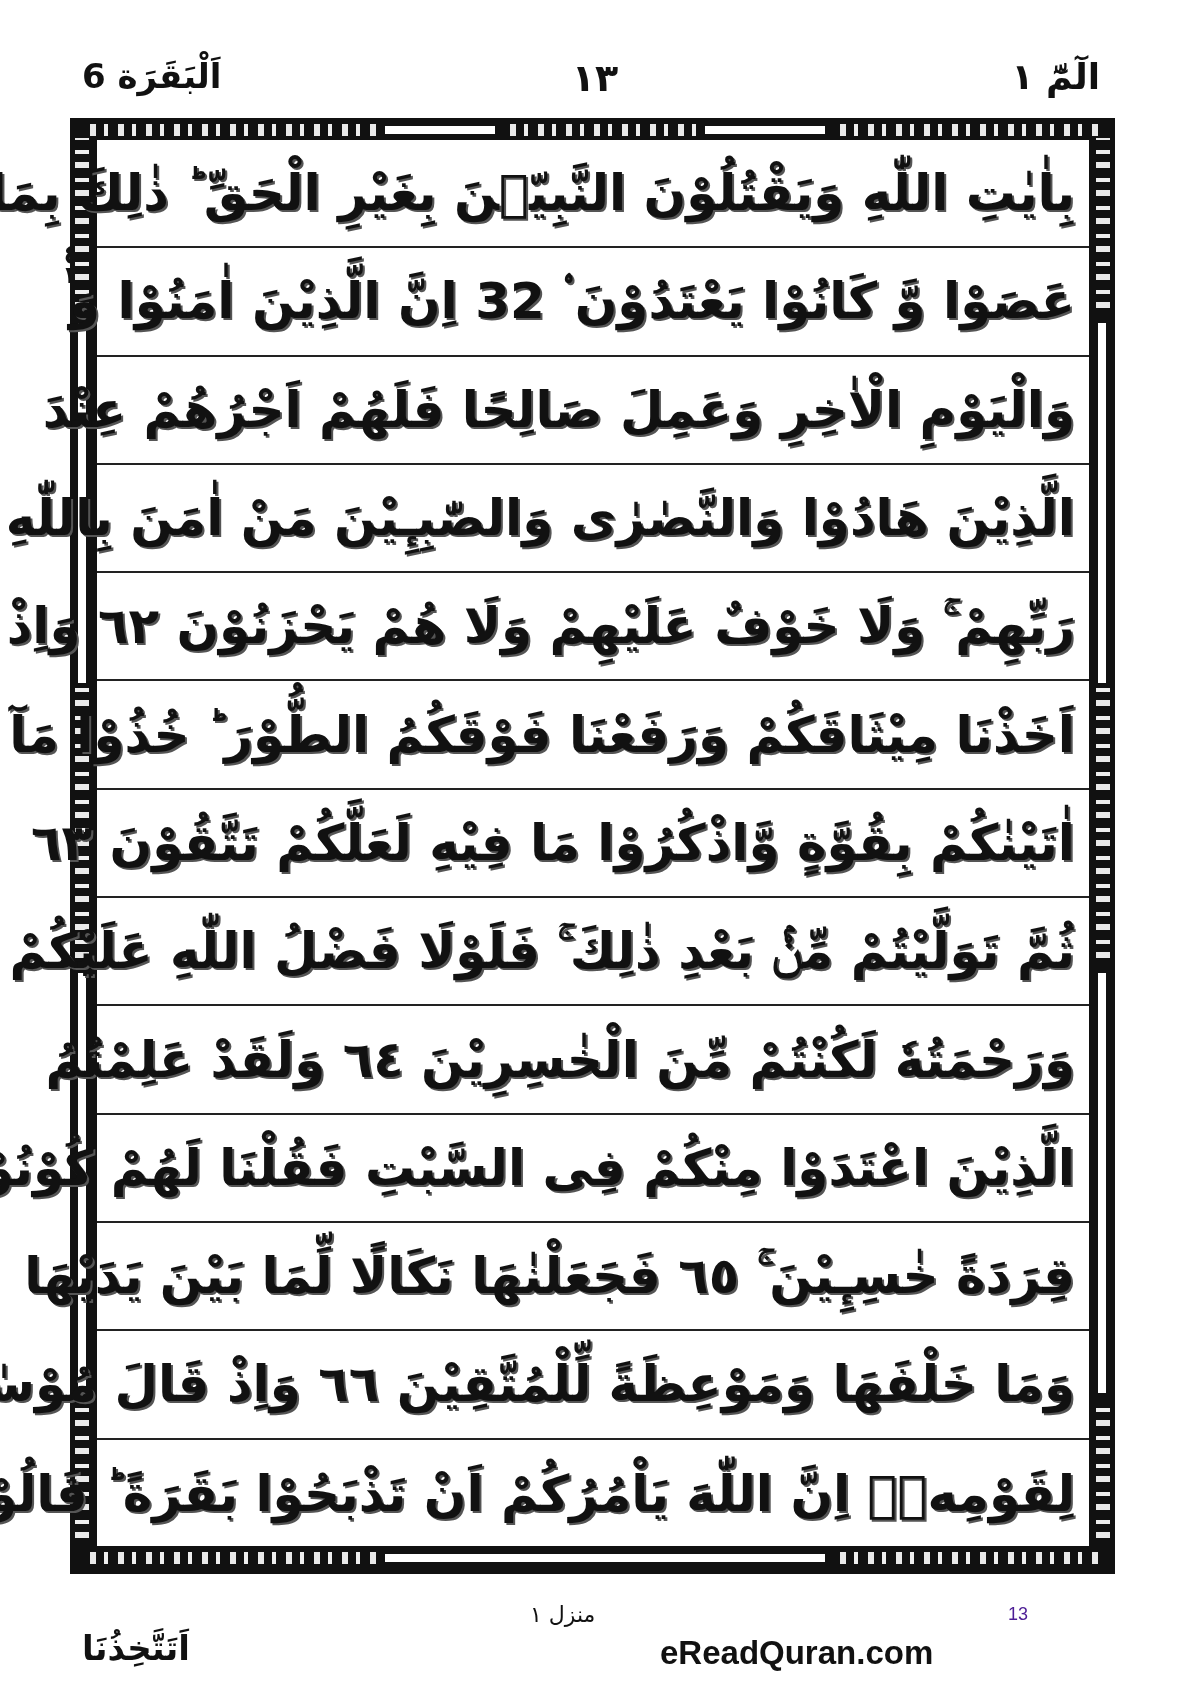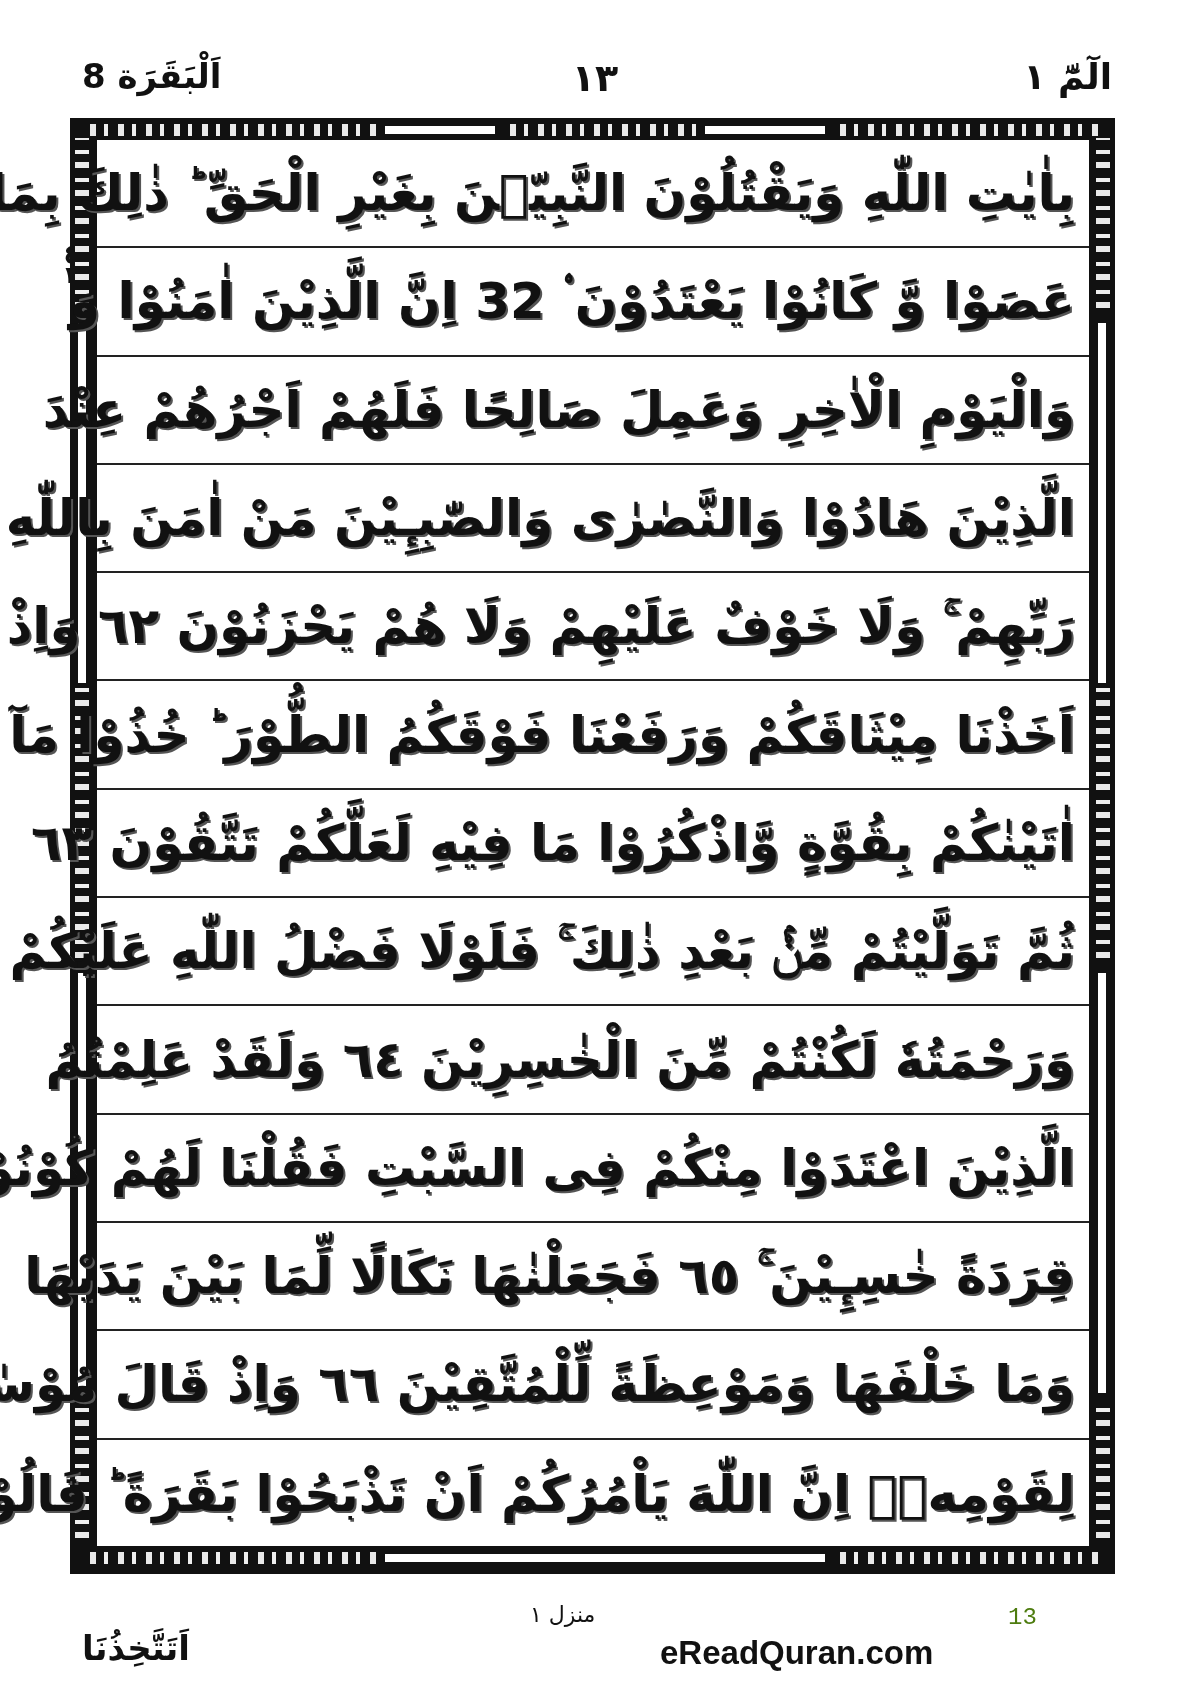--- a/index.html
+++ b/index.html
@@ -1,41 +1,41 @@
 <!DOCTYPE html>
 <html><head>
 <meta charset="utf-8">
 <style>
   html, body { margin:0; padding:0; background:#ffffff; }
   body { width:1190px; height:1684px; position:relative; overflow:hidden; font-family:"DejaVu Sans", sans-serif; color:#111; }
   .hdr { position:absolute; top:56px; font-family:"DejaVu Sans", sans-serif; font-weight:bold; color:#111; direction:rtl; }
-  #hdr-juz { right:78px; font-size:36px; }
+  #hdr-juz { right:90px; font-size:36px; }
   #hdr-page { left:0; right:0; text-align:center; font-size:38px; }
   #hdr-surah { left:82px; font-size:34px; }
   .frame-outer { position:absolute; left:70px; top:118px; width:1045px; height:1456px; background:#111; }
   .orn-strip { position:absolute; background:repeating-linear-gradient(90deg,#111 0 10px,#f4f4f4 10px 16px,#111 16px 24px,#fafafa 24px 28px); opacity:.95; }
   .orn-v { position:absolute; background:repeating-linear-gradient(0deg,#111 0 10px,#f4f4f4 10px 16px,#111 16px 24px,#fafafa 24px 28px); opacity:.95; }
   .bar-h { position:absolute; height:8px; background:#fff; }
   .bar-v { position:absolute; width:8px; background:#fff; }
   .text-area { position:absolute; left:95px; top:138px; width:996px; height:1410px; background:#fff; border:2px solid #111; box-sizing:border-box; }
   .row { height:108.3px; border-bottom:2px solid #222; box-sizing:border-box; direction:rtl; text-align:justify; text-align-last:justify; padding:0 14px; display:flex; align-items:center; justify-content:space-between; }
   .row:last-child { border-bottom:none; }
   .row span.t { font-family:"DejaVu Sans", sans-serif; font-weight:bold; font-size:50px; line-height:1; white-space:nowrap; width:100%; text-align:justify; text-align-last:justify; letter-spacing:0; text-shadow:2px 2px 0 #555; }
   .ruku { position:absolute; left:44px; top:238px; width:36px; font-size:24px; font-weight:bold; text-align:right; line-height:1.05; }
   .footer-catch { position:absolute; left:82px; top:1628px; font-size:34px; font-weight:bold; direction:rtl; }
   .footer-manzil { position:absolute; left:530px; top:1602px; font-size:22px; direction:rtl; }
   .footer-site { position:absolute; left:660px; top:1604px; font-family:"Liberation Sans", sans-serif; font-weight:bold; font-size:33px; color:#111;margin-top:30px; }
-  .footer-num { position:absolute; left:1008px; top:1604px; font-family:Liberation Mono, monospace; font-size:24px; color:#4d7c0f; }
+  .footer-num { position:absolute; left:1008px; top:1604px; font-family:Liberation Sans, sans-serif; font-size:18px; color:#4c1d95; }
 </style>
 </head>
 <body>
 
 <div class="hdr" id="hdr-juz">الٓمّٓ ١</div>
 <div class="hdr" id="hdr-page">١٣</div>
-<div class="hdr" id="hdr-surah">اَلْبَقَرَة 8</div>
+<div class="hdr" id="hdr-surah">اَلْبَقَرَة 6</div>
 
 <div class="ruku">ع ٢</div>
 
 <div class="frame-outer">
   <div class="orn-strip" style="left:10px;top:6px;width:300px;height:12px;"></div>
   <div class="orn-strip" style="left:430px;top:6px;width:200px;height:12px;"></div>
   <div class="orn-strip" style="left:760px;top:6px;width:275px;height:12px;"></div>
   <div class="bar-h" style="left:315px;top:8px;width:110px;"></div>
   <div class="bar-h" style="left:635px;top:8px;width:120px;"></div>
   <div class="orn-strip" style="left:10px;top:1434px;width:300px;height:12px;"></div>

